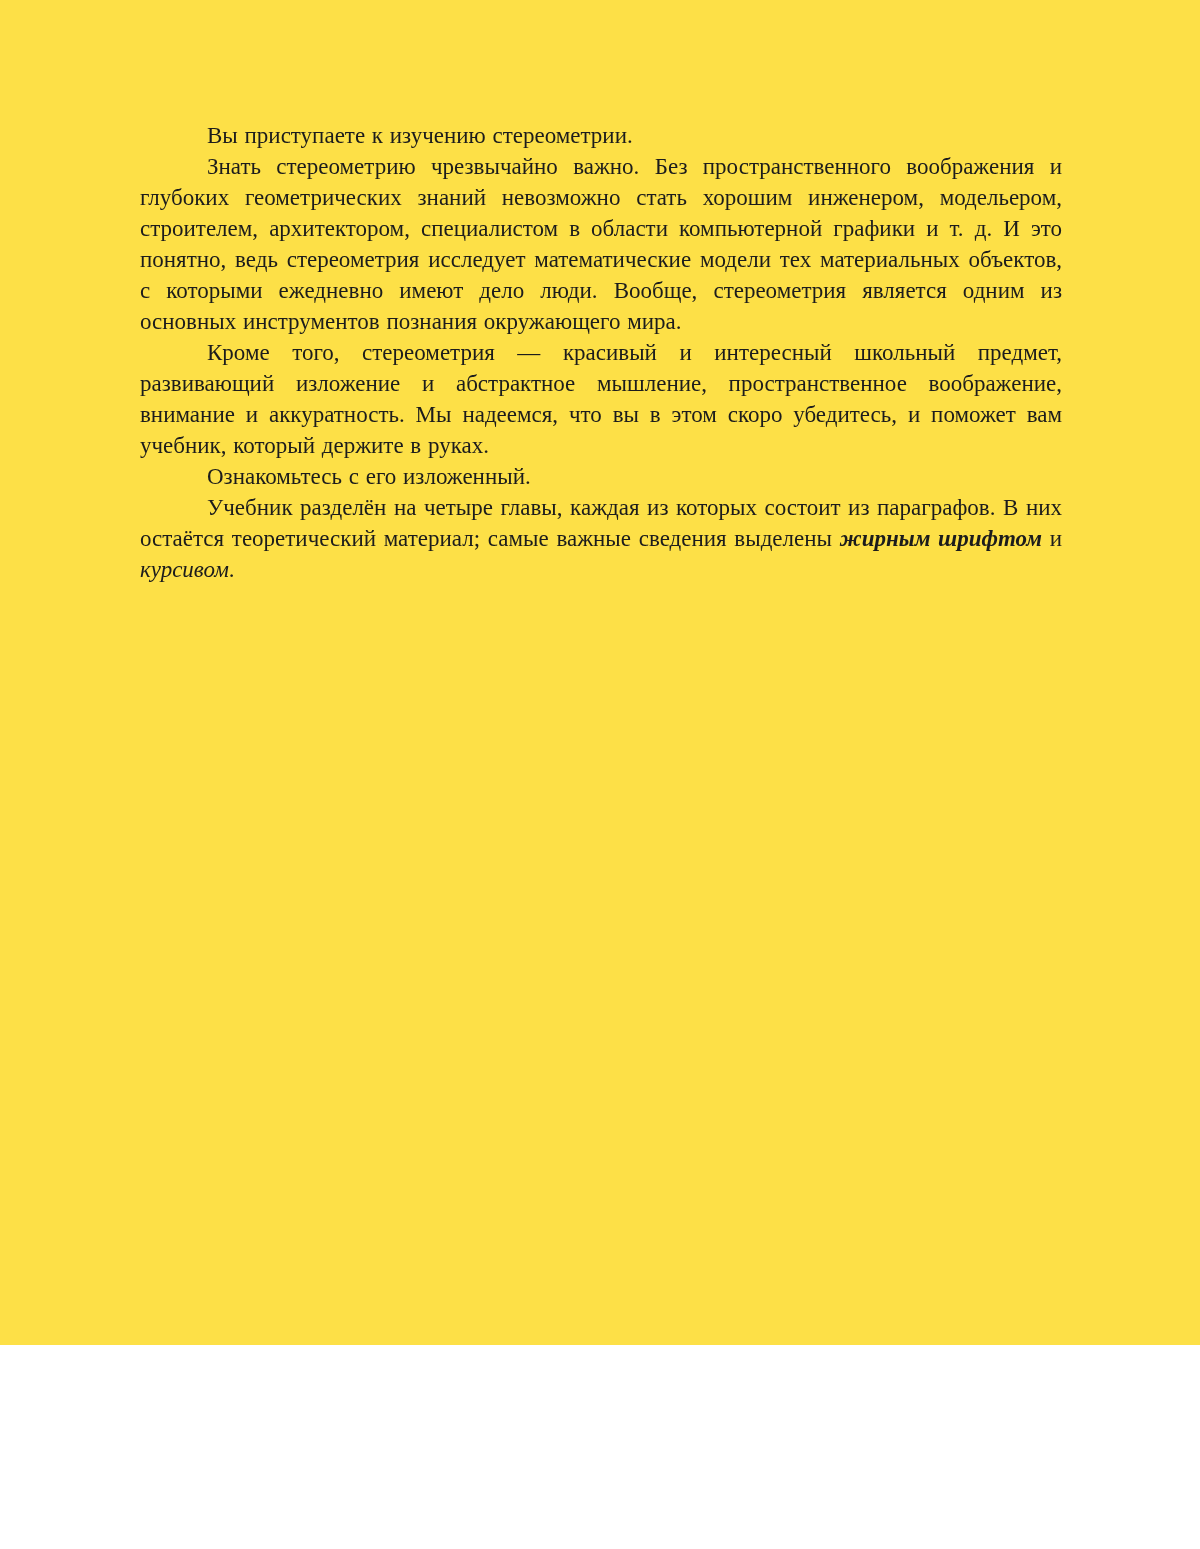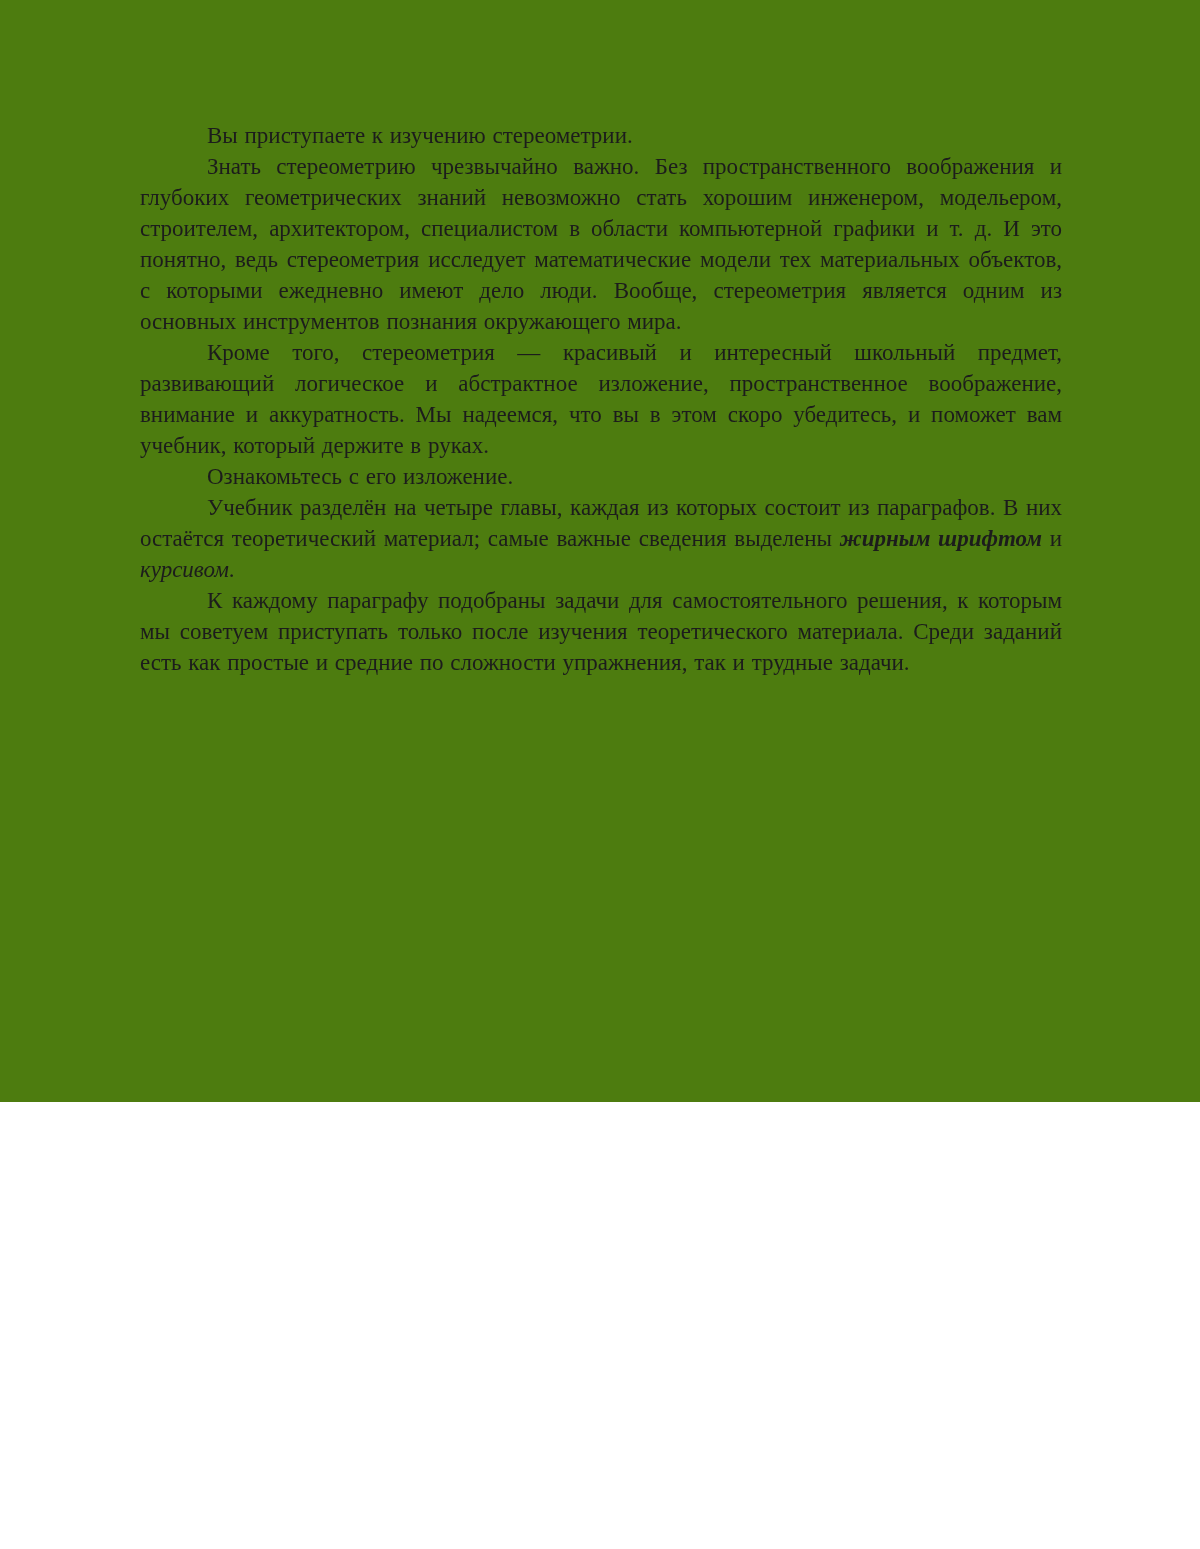--- a/index.html
+++ b/index.html
@@ -9,22 +9,22 @@
   }
   body {
     height: 1549px;
     position: relative;
     font-family: "Liberation Serif", "DejaVu Serif", serif;
   }
   .page {
     position: absolute;
     left: 0; top: 0;
     width: 1200px;
-    height: 1102px;
-    background: #4d7c0f;
+    height: 1345px;
+    background: #fde047;
   }
   .text-block {
     position: absolute;
     left: 140px;
     top: 120px;
     width: 922px;
     color: #1c1c1c;
     font-size: 23px;
     line-height: 31px;
     text-align: justify;
@@ -37,20 +37,19 @@
   .text-block p b { font-weight: bold; font-style: italic; }
   .text-block p i { }
 </style>
 </head>
 <body>
 
 <div class="page">
   <div class="text-block">
     <p>Вы приступаете к изучению стереометрии.</p>
     <p>Знать стереометрию чрезвычайно важно. Без пространственного воображения и глубоких геометрических знаний невозможно стать хорошим инженером, модельером, строителем, архитектором, специалистом в области компьютерной графики и т. д. И это понятно, ведь стереометрия исследует математические модели тех материальных объектов, с которыми ежедневно имеют дело люди. Вообще, стереометрия является одним из основных инструментов познания окружающего мира.</p>
-    <p>Кроме того, стереометрия — красивый и интересный школьный предмет, развивающий логическое и абстрактное изложение, пространственное воображение, внимание и аккуратность. Мы надеемся, что вы в этом скоро убедитесь, и поможет вам учебник, который держите в руках.</p>
-    <p>Ознакомьтесь с его изложение.</p>
+    <p>Кроме того, стереометрия — красивый и интересный школьный предмет, развивающий изложение и абстрактное мышление, пространственное воображение, внимание и аккуратность. Мы надеемся, что вы в этом скоро убедитесь, и поможет вам учебник, который держите в руках.</p>
+    <p>Ознакомьтесь с его изложенный.</p>
     <p>
       <span>Учебник разделён на четыре главы, каждая из которых состоит из параграфов. В них остаётся теоретический материал; самые важные сведения выделены </span><b>жирным шрифтом</b><span> и </span><i>курсивом</i><span>.</span>
     </p>
-    <p>К каждому параграфу подобраны задачи для самостоятельного решения, к которым мы советуем приступать только после изучения теоретического материала. Среди заданий есть как простые и средние по сложности упражнения, так и трудные задачи.</p>
   </div>
 </div>
 
 </body></html>

